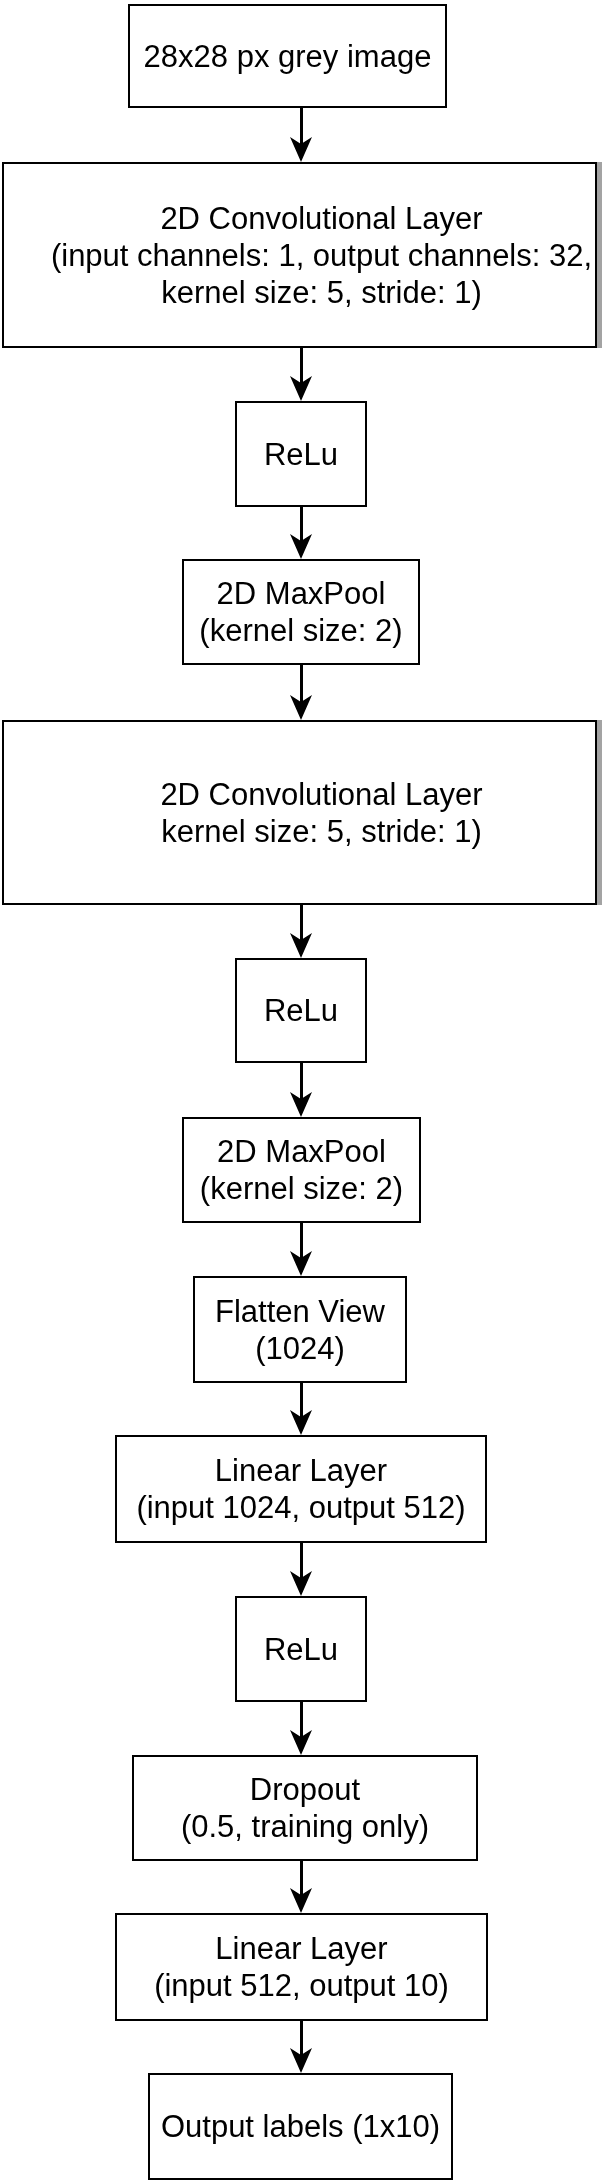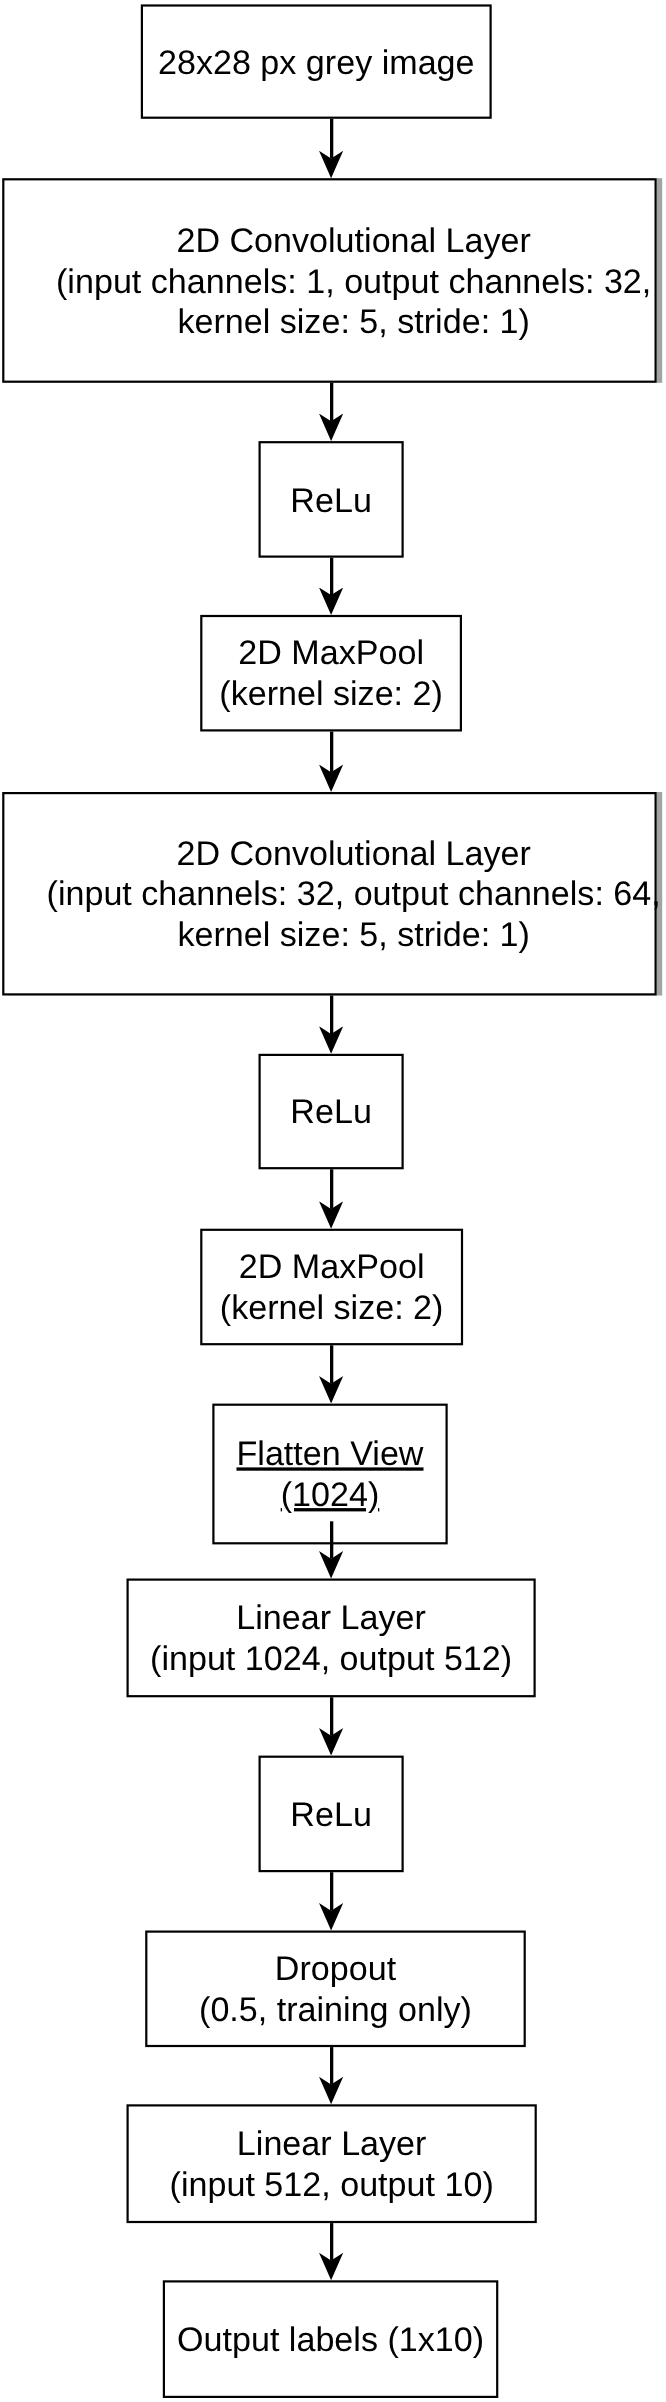--- a/index.html
+++ b/index.html
@@ -78,34 +78,33 @@
     <span class="line">ReLu</span>
   </div>
 
   <div class="node" style="left:182px; top:559px; width:238px; height:106px;">
     <span class="line">2D MaxPool</span>
     <span class="line">(kernel size: 2)</span>
   </div>
 
   <div class="node shadow-right" style="left:2px; top:720px; width:595px; height:185px;">
     <span class="line">2D Convolutional Layer</span>
-    <span class="line">(input channels: 32, output channels: 64,</span>
     <span class="line">kernel size: 5, stride: 1)</span>
   </div>
 
   <div class="node" style="left:235px; top:958px; width:132px; height:105px;">
     <span class="line">ReLu</span>
   </div>
 
   <div class="node" style="left:182px; top:1117px; width:239px; height:106px;">
     <span class="line">2D MaxPool</span>
     <span class="line">(kernel size: 2)</span>
   </div>
 
-  <div class="node" style="left:193px; top:1276px; width:214px; height:128px;text-decoration:underline;">
+  <div class="node" style="left:193px; top:1276px; width:214px; height:107px;">
     <span class="line">Flatten View</span>
     <span class="line">(1024)</span>
   </div>
 
   <div class="node" style="left:115px; top:1435px; width:372px; height:108px;">
     <span class="line">Linear Layer</span>
     <span class="line">(input 1024, output 512)</span>
   </div>
 
   <div class="node" style="left:235px; top:1596px; width:132px; height:106px;">

